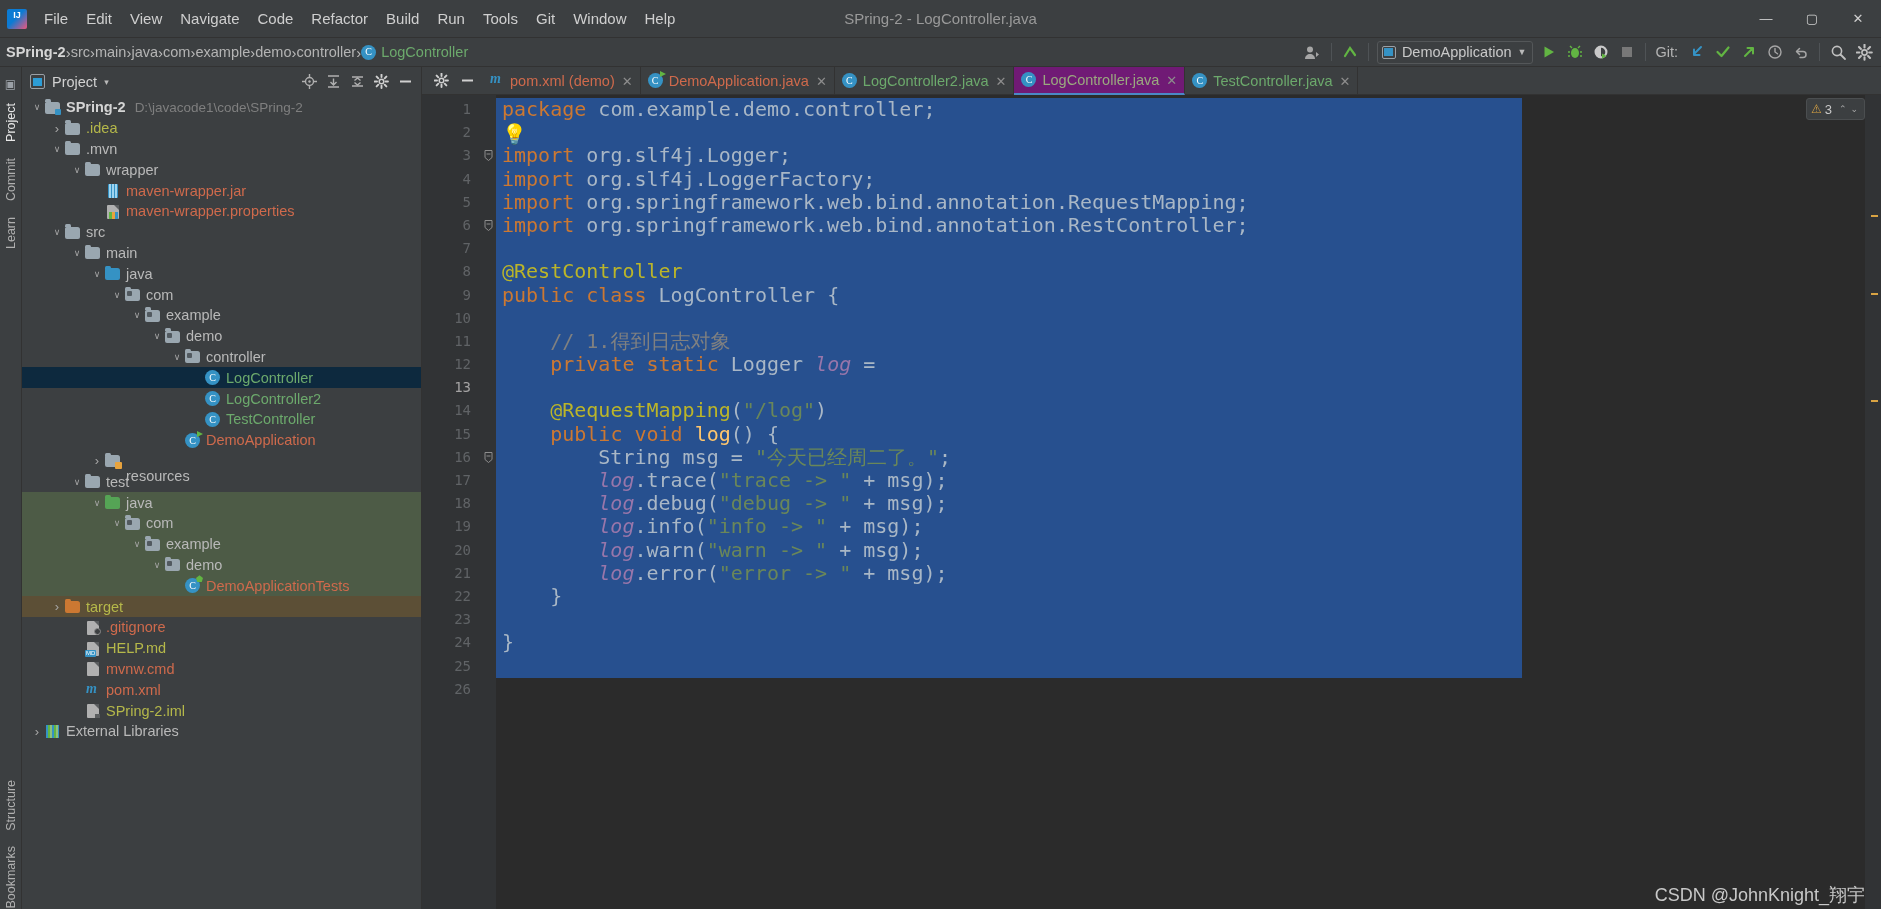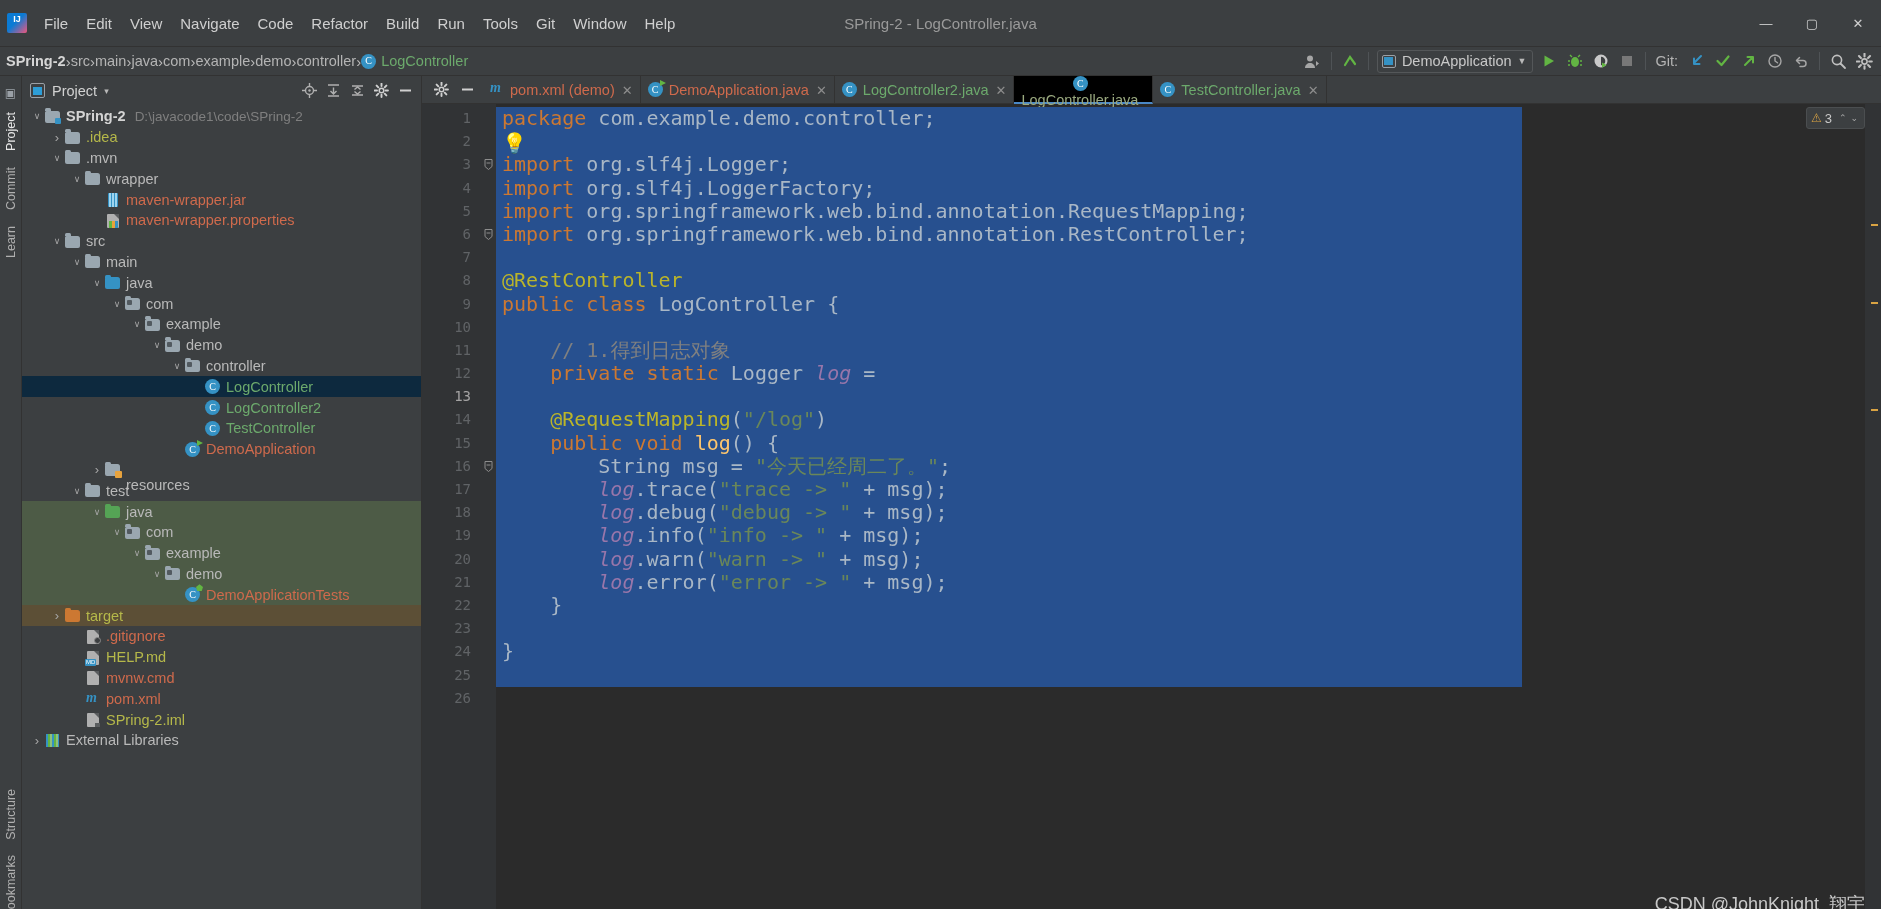--- a/index.html
+++ b/index.html
@@ -2,21 +2,21 @@
 <html><head>
 <meta charset="utf-8">
 <style>
   html,body{margin:0;padding:0;background:#3c3f41;}
   body{width:1881px;height:909px;overflow:hidden;
        font-family:"Liberation Sans","DejaVu Sans",sans-serif;
        font-size:15px;color:#bbbbbb;-webkit-font-smoothing:antialiased;}
   *{box-sizing:border-box;}
 
   
-  #titlebar{height:47px;background:#3c3f41;display:flex;align-items:center;
+  #titlebar{height:38px;background:#3c3f41;display:flex;align-items:center;
             border-bottom:1px solid #323232;position:relative;}
   #ij-logo{width:20px;height:20px;margin:0 8px 0 7px;border-radius:2px;
            background:linear-gradient(135deg,#0b7bd4 0%,#0b7bd4 45%,#f0567c 100%);
            position:relative;flex:0 0 auto;}
   #ij-logo:after{content:"IJ";position:absolute;left:0;right:0;top:1px;
            text-align:center;font-size:9px;font-weight:bold;color:#fff;font-family:"Liberation Sans",sans-serif;}
   .menu-item{padding:3px 9px;font-size:15px;color:#cfcfcf;cursor:default;white-space:nowrap;}
   #win-title{position:absolute;left:0;right:0;text-align:center;font-size:15px;
              color:#9a9a9a;pointer-events:none;}
   #win-buttons{margin-left:auto;display:flex;height:30px;z-index:2;}
@@ -110,21 +110,21 @@
 
   
   #editor{flex:1;display:flex;flex-direction:column;background:#2b2b2b;min-width:0;}
   #tabbar{height:28px;background:#3c3f41;display:flex;align-items:stretch;border-bottom:1px solid #323232;}
   #tabbar .lead{display:flex;align-items:center;padding:0 2px 0 6px;}
   .tab{display:flex;align-items:center;padding:0 7px;height:28px;white-space:nowrap;
        border-right:1px solid #323232;font-size:14.5px;cursor:default;}
   .tab .tic{width:16px;height:16px;position:relative;margin-right:5px;flex:0 0 16px;}
   .tab .tname{margin-right:7px;}
   .tab .tclose{color:#8d8d8d;font-size:13px;}
-  .tab.active{background:#000000;border-bottom:2px solid #4a88c7;flex-direction:column;}
+  .tab.active{background:#701a75;border-bottom:2px solid #4a88c7;}
   .tab.active .tname{color:#9aa97f;}
 
   #editorbody{flex:1;display:flex;position:relative;overflow:hidden;}
   #gutter{width:58px;background:#313335;text-align:right;padding-top:3px;flex:0 0 58px;}
   .lnum{height:23.2px;line-height:23.2px;padding-right:9px;color:#606366;
         font-family:"DejaVu Sans Mono","Liberation Mono",monospace;font-size:14px;}
   .lnum.cur{color:#a4a3a3;}
   #foldcol{width:16px;background:#313335;padding-top:3px;flex:0 0 16px;position:relative;}
   .foldmark{height:23.2px;display:flex;align-items:center;justify-content:center;color:#8d8d8d;font-size:10px;}
 

